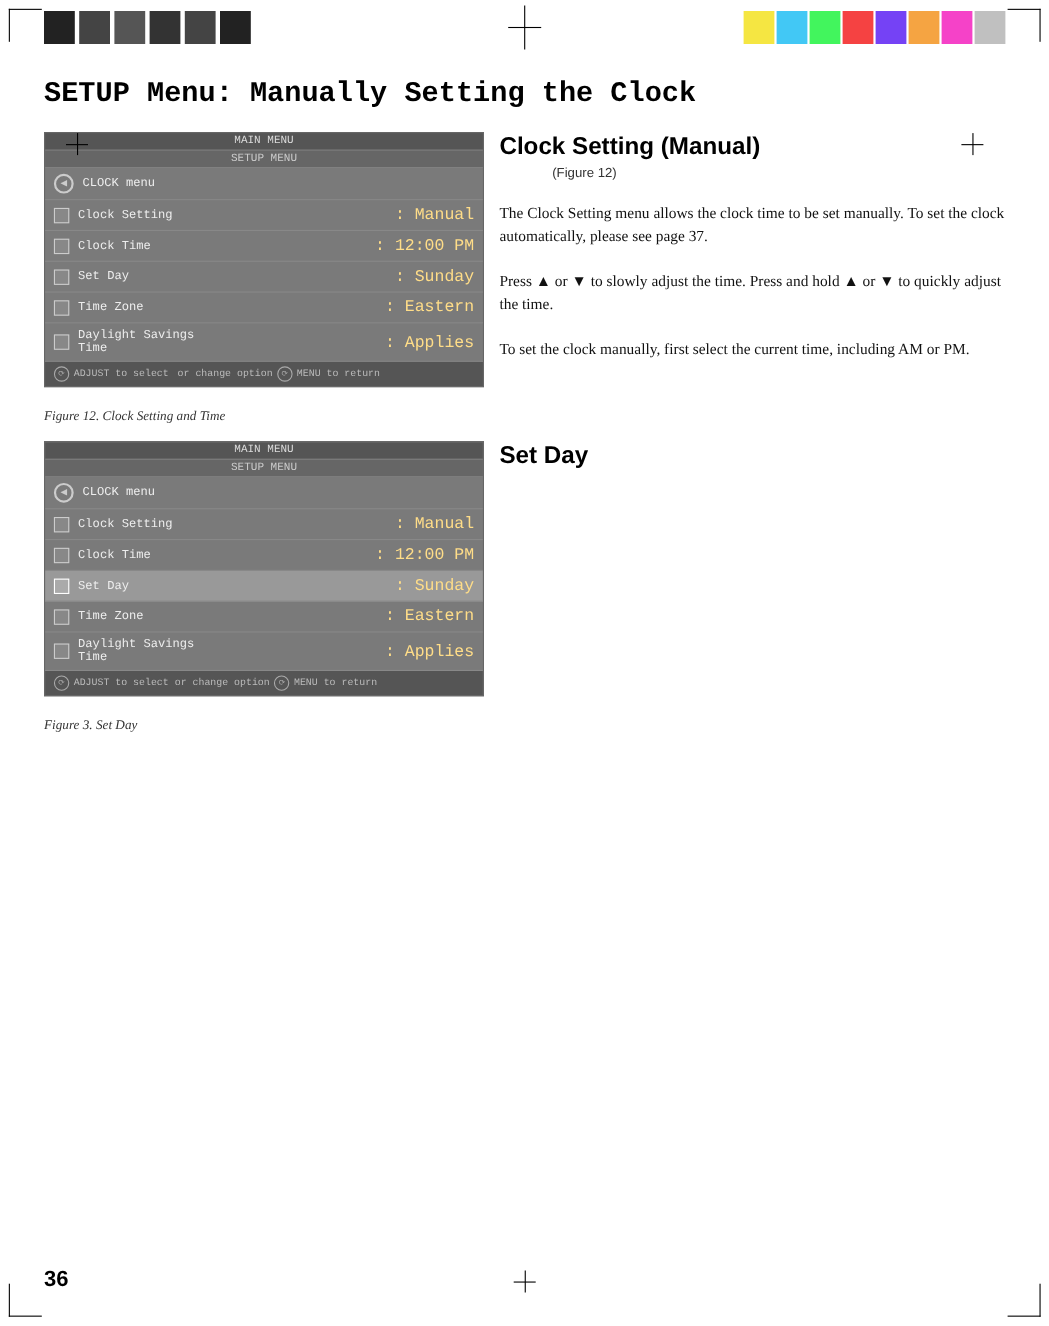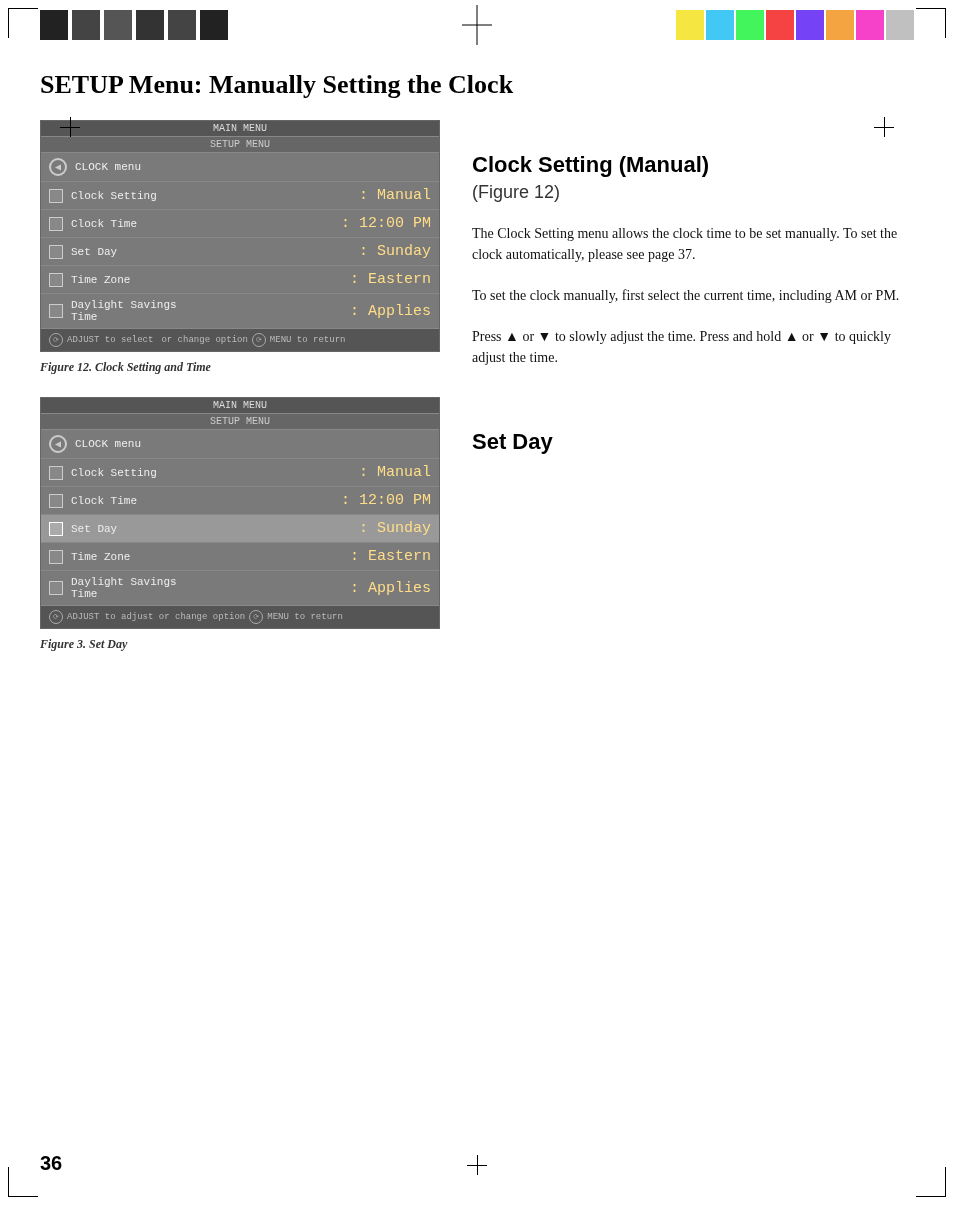--- a/index.html
+++ b/index.html
@@ -97,27 +97,27 @@
       top: 70px;
       left: 40px;
       right: 40px;
     }
 
     
     .page-title {
       font-size: 26px;
       font-weight: bold;
       margin-bottom: 20px;
-      font-family: Liberation Serif, serif;
+      font-family: Liberation Mono, monospace;
     }
 
     
     .two-col {
       display: flex;
-      gap: 32px;
+      gap: 14px;
       margin-bottom: 30px;
     }
     .col-left {
       width: 400px;
       flex-shrink: 0;
     }
     .col-right {
       flex: 1;
     }
 
@@ -200,38 +200,37 @@
       display: flex;
       align-items: center;
       justify-content: center;
       font-size: 7px;
       color: #aaa;
     }
 
     .figure-caption {
       font-size: 12px;
       color: #333;
-      margin-top: 8px;
+      margin-top: 19px;
       font-style: italic;
-      font-weight: bold;
     }
 
     
     .section-title {
       font-size: 22px;
       font-weight: bold;
       margin-bottom: 4px;
       font-family: Arial, Helvetica, sans-serif;
-      margin-top: 32px;
     }
     .section-subtitle {
-      font-size: 18px;
+      font-size: 12px;
       color: #333;
       margin-bottom: 12px;
       font-family: Arial, Helvetica, sans-serif;
+      margin-left: 48px;
     }
     .section-body {
       font-size: 14px;
       line-height: 1.5;
       color: #111;
       margin-bottom: 14px;
       margin-top: 20px;
     }
 
     
@@ -372,22 +371,22 @@
           <span>MENU to return</span>
         </div>
       </div>
       <div class="figure-caption">Figure 12.  Clock Setting and Time</div>
     </div>
 
     <div class="col-right">
       <h2 class="section-title">Clock Setting (Manual)</h2>
       <p class="section-subtitle">(Figure 12)</p>
       <p class="section-body">The Clock Setting menu allows the clock time to be set manually.  To set the clock automatically, please see page 37.</p>
+      <p class="section-body">Press ▲ or  ▼ to slowly adjust the time.  Press and hold ▲ or ▼ to quickly adjust the time.</p>
       <p class="section-body">To set the clock manually, first select the current time, including AM or PM.</p>
-      <p class="section-body">Press ▲ or  ▼ to slowly adjust the time.  Press and hold ▲ or ▼ to quickly adjust the time.</p>
     </div>
   </div>
 
   <div style="position:relative; height:0;">
     <div class="left-cross" style="top: -280px;">
       <div class="cross-mark"></div>
     </div>
     <div class="right-cross" style="top: -280px;">
       <div class="cross-mark"></div>
     </div>
@@ -430,21 +429,21 @@
         </div>
 
         <div class="menu-item">
           <div class="checkbox-icon"></div>
           <span class="menu-label">Daylight Savings<br>Time</span>
           <span class="menu-value">: Applies</span>
         </div>
 
         <div class="menu-footer">
           <div class="footer-icon">⟳</div>
-          <span>ADJUST to adjust or change option</span>
+          <span>ADJUST to select or change option</span>
           <div class="footer-icon">⟳</div>
           <span>MENU to return</span>
         </div>
       </div>
       <div class="figure-caption">Figure 3.  Set Day</div>
     </div>
 
     <div class="col-right">
       <h2 class="section-title">Set Day</h2>
     </div>

